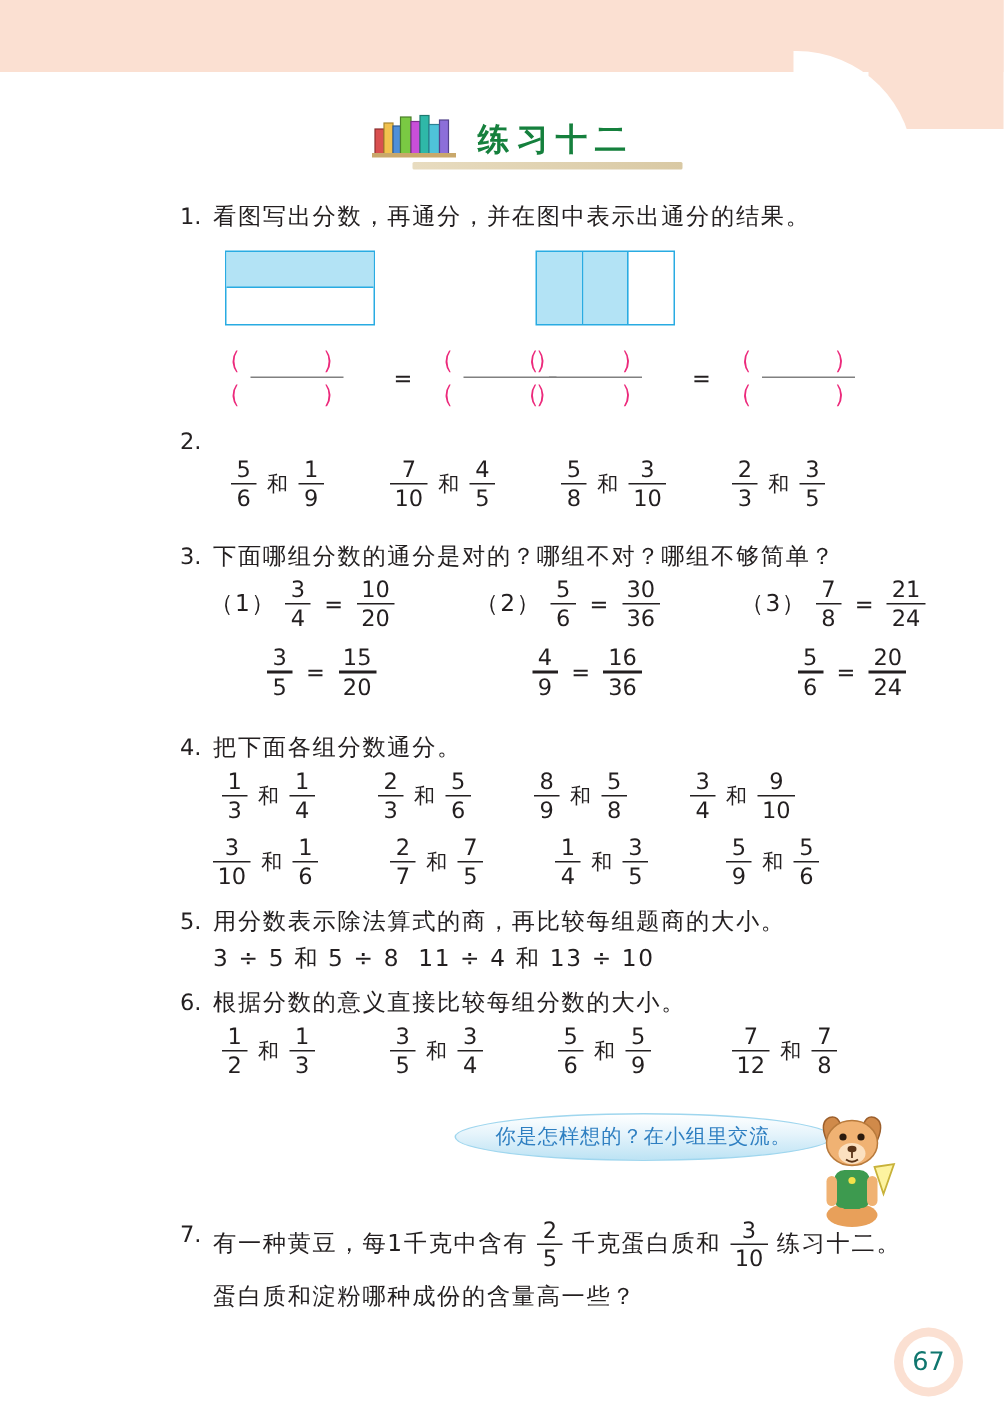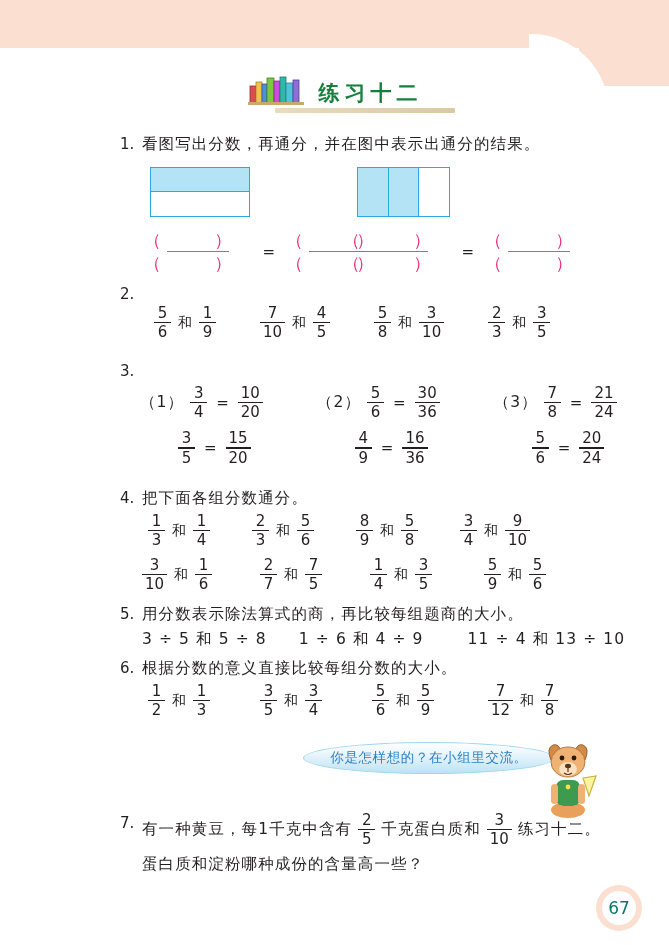--- a/index.html
+++ b/index.html
@@ -248,20 +248,21 @@
           <span class="num">3</span>
           <span class="bar"></span>
           <span class="den">5</span>
         </span>
     </span>
   </div>
 
   <div class="ex" style="left:120px;top:360px;width:480px;">
     <div class="q-line">
       <div class="q-num">3.</div>
+      <div class="q-text">下面哪组分数的通分是对的？哪组不对？哪组不够简单？</div>
     </div>
   </div>
 
   <div class="ex" style="left:140px;top:385px;width:500px;display:flex;gap:30px;">
     <div>
       <div class="row">
         <span class="sub-text" style="margin-right:4px;">（1）</span>
         <span class="frac">
             <span class="num">3</span>
             <span class="bar"></span>
@@ -466,23 +467,22 @@
         </span>
       </span>
   </div>
 
   <div class="ex" style="left:120px;top:603px;width:470px;">
     <div class="q-line">
       <div class="q-num">5.</div>
       <div class="q-text">用分数表示除法算式的商，再比较每组题商的大小。</div>
     </div>
   </div>
-  <div class="ex" style="left:142px;top:628px;width:490px;display:flex;gap:32px;">
+  <div class="ex" style="left:142px;top:628px;width:490px;display:flex;">
     <span class="sub-text">3 ÷ 5 和 5 ÷ 8</span>
-    <span class="sub-text">1 ÷ 6 和 4 ÷ 9</span>
     <span class="sub-text" style="margin-left:12px;">11 ÷ 4 和 13 ÷ 10</span>
   </div>
 
   <div class="ex" style="left:120px;top:657px;width:470px;">
     <div class="q-line">
       <div class="q-num">6.</div>
       <div class="q-text">根据分数的意义直接比较每组分数的大小。</div>
     </div>
   </div>
   <div class="ex" style="left:146px;top:683px;width:490px;display:flex;gap:40px;">

